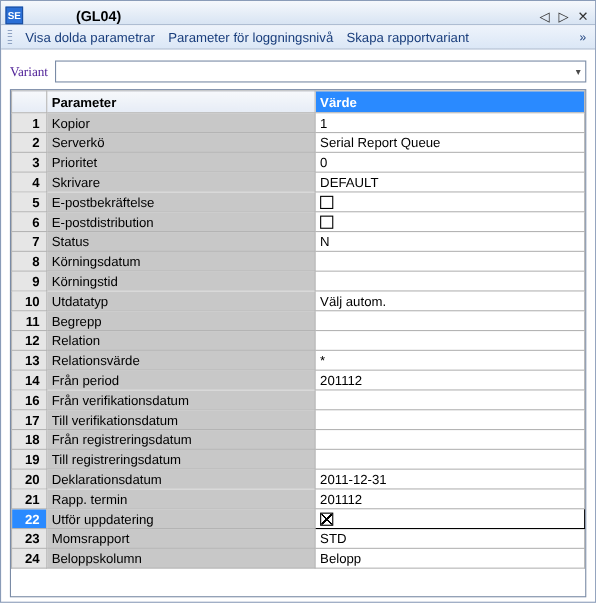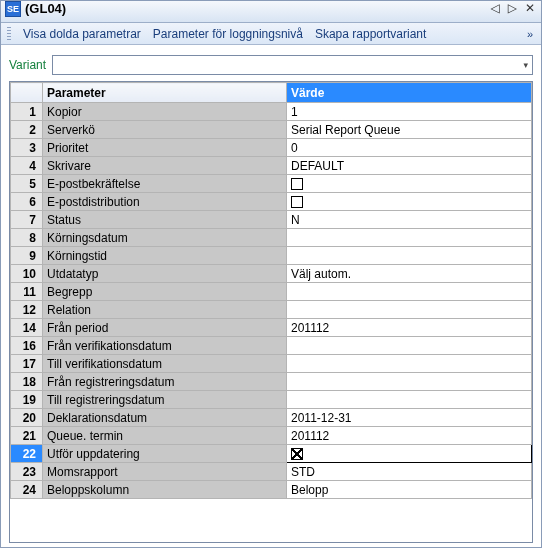--- a/index.html
+++ b/index.html
@@ -9,25 +9,26 @@
     font-size: 12px;
     background: #fff;
     color: #000;
     width: 542px;
     height: 548px;
     overflow: hidden;
     border: 1px solid #8a9cb8;
   }
   .titlebar {
     display: flex;
-    align-items: flex-start;
+    align-items: flex-end;
     height: 22px;
     background: linear-gradient(#f5f8fc, #d8e4f3);
     border-bottom: 1px solid #9caec8;
     padding: 0 4px;
+    gap: 44px;
   }
   .app-icon {
     width: 16px; height: 16px;
     background: #2a6fd6;
     color: #fff;
     font-size: 9px;
     font-weight: bold;
     display: flex;
     align-items: center;
     justify-content: center;
@@ -67,21 +68,21 @@
     color: #1a3e7c;
     font-size: 11px;
     padding: 0 2px;
   }
   .variant-row {
     display: flex;
     align-items: center;
     padding: 10px 8px 6px 8px;
     gap: 6px;
   }
-  .variant-label { color: #15803d; }
+  .variant-label { color: #4c1d95; font-family: Liberation Serif, serif; }
   .variant-combo {
     flex: 1;
     height: 20px;
     border: 1px solid #7a8ba6;
     background: #fff;
     display: flex;
     align-items: center;
     justify-content: flex-end;
     padding: 0 4px;
   }
@@ -264,20 +265,25 @@
           <td class="rownum">11</td>
           <td class="param">Begrepp</td>
           <td class="value"></td>
         </tr>
         <tr>
           <td class="rownum">12</td>
           <td class="param">Relation</td>
           <td class="value"></td>
         </tr>
         <tr>
+          <td class="rownum">13</td>
+          <td class="param">Relationsvärde</td>
+          <td class="value">*</td>
+        </tr>
+        <tr>
           <td class="rownum">14</td>
           <td class="param">Från period</td>
           <td class="value">201112</td>
         </tr>
         <tr>
           <td class="rownum">16</td>
           <td class="param">Från verifikationsdatum</td>
           <td class="value"></td>
         </tr>
         <tr>
@@ -295,21 +301,21 @@
           <td class="param">Till registreringsdatum</td>
           <td class="value"></td>
         </tr>
         <tr>
           <td class="rownum">20</td>
           <td class="param">Deklarationsdatum</td>
           <td class="value">2011-12-31</td>
         </tr>
         <tr>
           <td class="rownum">21</td>
-          <td class="param">Queue. termin</td>
+          <td class="param">Rapp. termin</td>
           <td class="value">201112</td>
         </tr>
         <tr class="selected">
           <td class="rownum">22</td>
           <td class="param">Utför uppdatering</td>
           <td class="value"><span class="chk checked"></span></td>
         </tr>
         <tr>
           <td class="rownum">23</td>
           <td class="param">Momsrapport</td>

